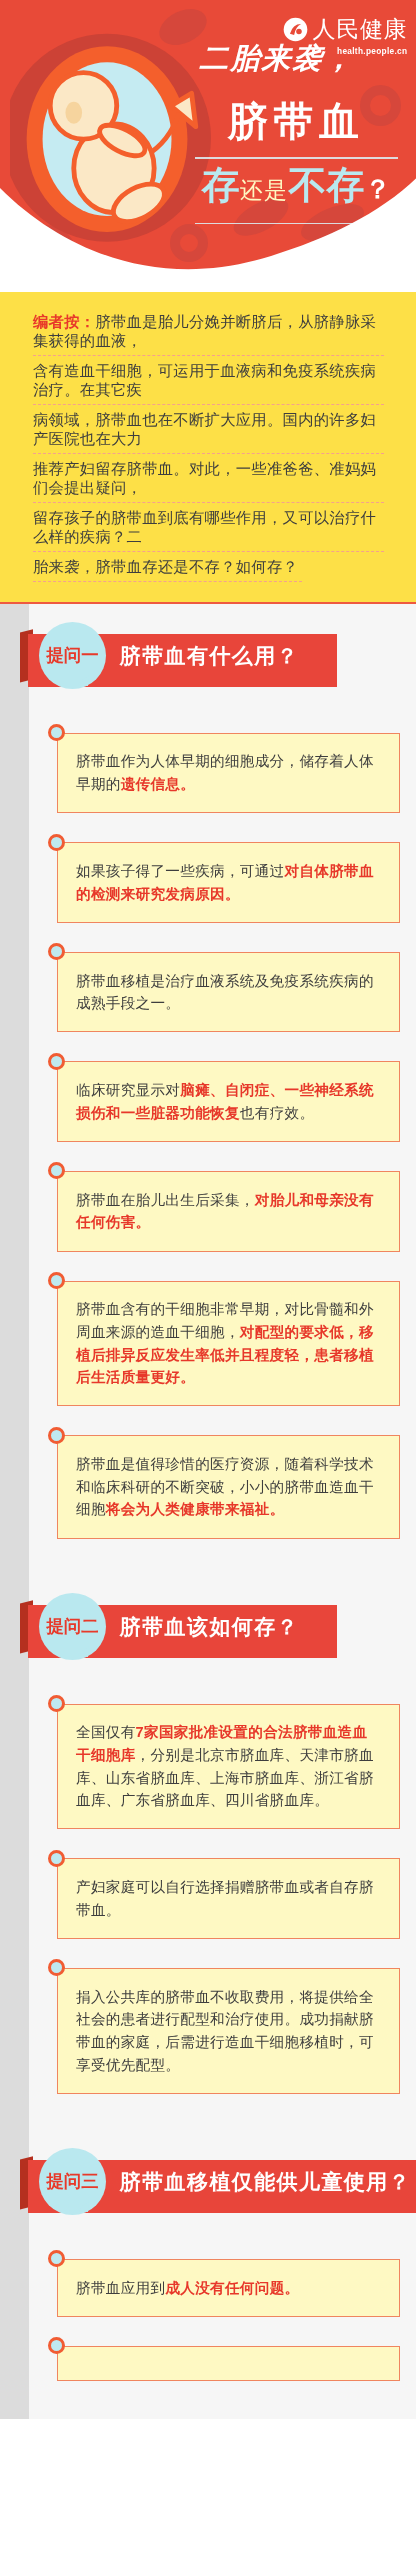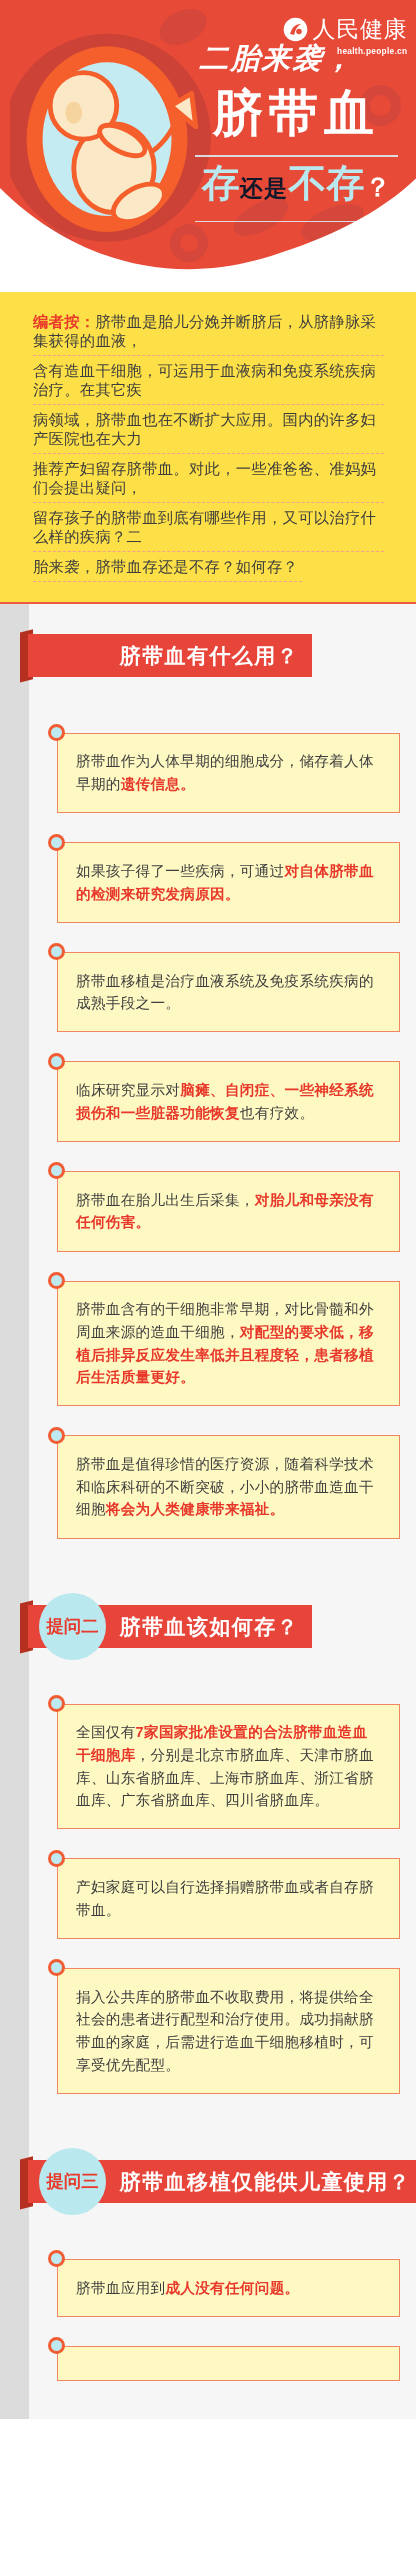--- a/index.html
+++ b/index.html
@@ -31,26 +31,26 @@
 
   .fetus{position:absolute;left:9.7px;top:23.6px;}
 
   .logo{position:absolute;top:14px;right:9.7px;text-align:right;color:#fff;}
   .logo-row{display:flex;align-items:center;justify-content:flex-end;gap:4.2px;}
   .logo-brand{font-size:23px;font-weight:normal;letter-spacing:0.7px;}
   .logo-url{font-size:8.3px;font-weight:bold;letter-spacing:0.3px;margin-top:0.7px;}
 
   .hero-title{position:absolute;right:16.7px;top:39px;width:208px;text-align:center;color:#fff;}
   .ht1{font-size:29px;font-weight:bold;letter-spacing:2.1px;text-align:left;padding-left:7px;font-style:italic;}
-  .ht2{font-size:50px;font-weight:bold;letter-spacing:5.6px;margin-top:1px;}
+  .ht2{font-size:40px;font-weight:bold;letter-spacing:5.6px;margin-top:15px;}
   .line3-rule{height:1.4px;background:rgba(220,245,250,.85);margin:8.3px 2.8px 4.2px 2.8px;}
   .line3-rule.bottom{margin:7px 2.8px 0 2.8px;}
   .ht3{white-space:nowrap;line-height:44px;}
   .t3-big-blue{color:#b9e8ef;font-size:38px;font-weight:bold;}
-  .t3-small-white{color:#0f172a;font-size:23px;font-weight:bold;letter-spacing:1.4px;}
+  .t3-small-white{color:#fef9c3;font-size:23px;font-weight:normal;letter-spacing:1.4px;}
   .t3-q-white{color:#ffffff;font-size:26.4px;font-weight:bold;}
 
   
   .note{background:#fde047;padding:19.5px 33px 15.3px 33px;font-family:Liberation Serif, serif;}
   .note-line{
     font-size:15.3px;color:#3e3e3e;line-height:1.25;
     padding-bottom:4.9px;margin-bottom:4.9px;
     border-bottom:1.4px dashed #f5a08f;
     letter-spacing:0.3px;
   }
@@ -70,23 +70,23 @@
   .qa:first-of-type{margin-top:18px;}
 
   .ribbon{position:relative;height:82px;margin-left:19.5px;}
   .ribbon-fold{
     position:absolute;left:0;top:9.7px;width:12.5px;height:50px;
     background:#b5301f;transform:skewY(-14deg);
   }
   .ribbon-banner{
     position:absolute;left:8.3px;top:12.5px;
     background:#e8453a;color:#fff;
-    height:43px;line-height:43px;
+    height:53px;line-height:43px;
     font-size:21px;font-weight:bold;letter-spacing:1.4px;
-    padding:0 13px 0 92px;
+    padding:0 38px 0 92px;
     white-space:nowrap;
   }
   .ribbon-bubble{
     position:absolute;left:19.5px;top:0;
     width:67px;height:67px;border-radius:50%;
     background:#b9e8ef;
     display:flex;align-items:center;justify-content:center;
     color:#e8392a;font-size:17.4px;font-weight:bold;
     z-index:2;
   }
@@ -168,20 +168,21 @@
     <div><div class="note-line"><span class="note-label">编者按：</span>脐带血是胎儿分娩并断脐后，从脐静脉采集获得的血液，</div><div class="note-line">含有造血干细胞，可运用于血液病和免疫系统疾病治疗。在其它疾</div><div class="note-line">病领域，脐带血也在不断扩大应用。国内的许多妇产医院也在大力</div><div class="note-line">推荐产妇留存脐带血。对此，一些准爸爸、准妈妈们会提出疑问，</div><div class="note-line">留存孩子的脐带血到底有哪些作用，又可以治疗什么样的疾病？二</div><div class="note-line short">胎来袭，脐带血存还是不存？如何存？</div></div>
   </section>
 
   <main class="content">
     <div class="gray-strip"></div>
     <div>
         <section class="qa">
           <div class="ribbon">
             <div class="ribbon-fold"></div>
             <div class="ribbon-banner">脐带血有什么用？</div>
+            <div class="ribbon-bubble">提问一</div>
           </div>
           <div class="box">
             <span class="box-marker"></span>
             <p class="box-text"><span>脐带血作为人体早期的细胞成分，储存着人体早期的</span><span class="hl">遗传信息。</span></p>
           </div>
           <div class="box">
             <span class="box-marker"></span>
             <p class="box-text"><span>如果孩子得了一些疾病，可通过</span><span class="hl">对自体脐带血的检测来研究发病原因。</span></p>
           </div>
           <div class="box">

